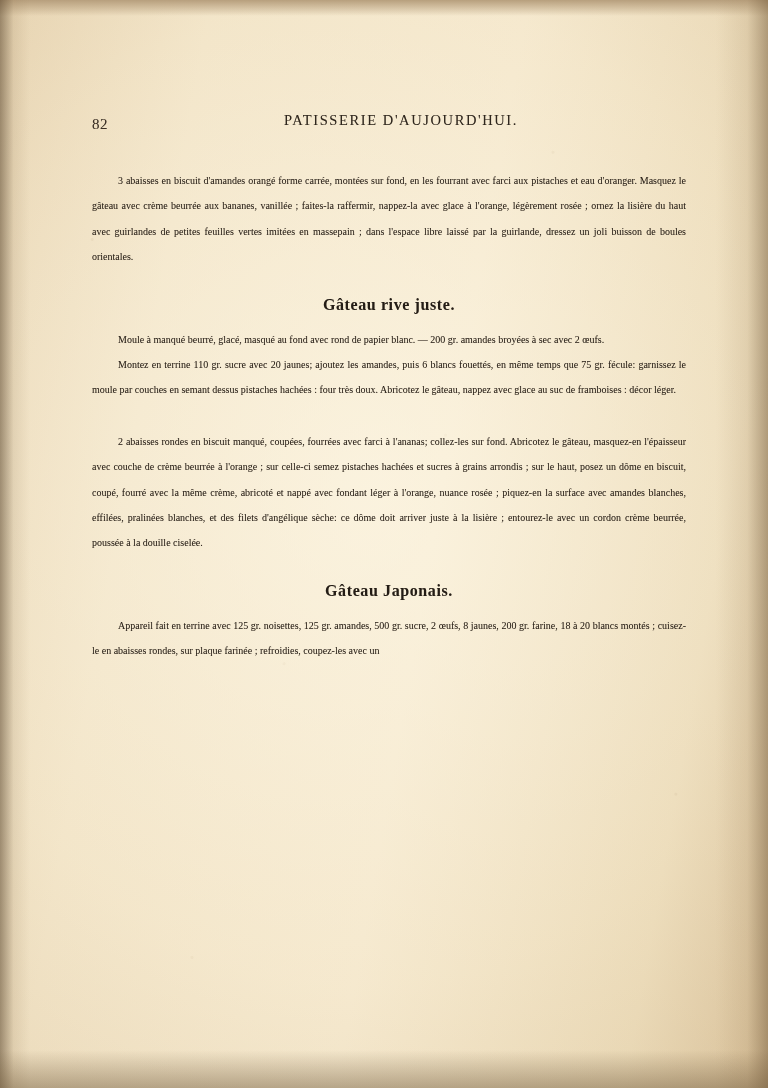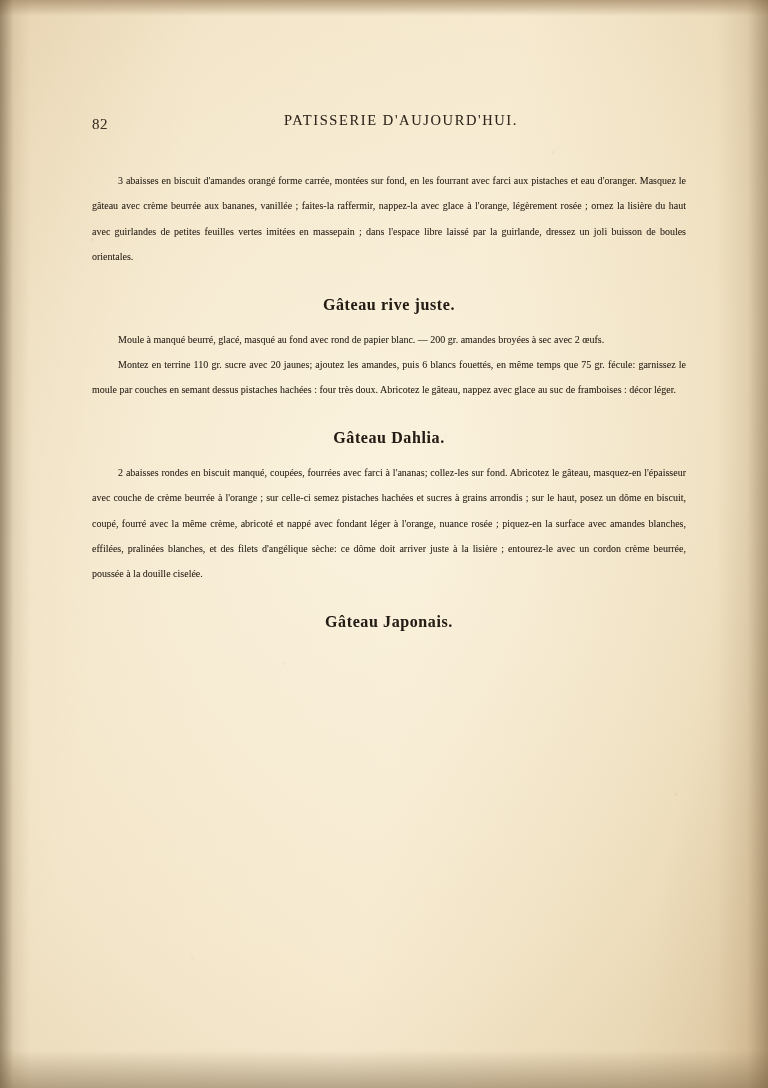--- a/index.html
+++ b/index.html
@@ -135,22 +135,22 @@
       <p class="para">3 abaisses en biscuit d'amandes orangé forme carrée, montées sur fond, en les fourrant avec farci aux pistaches et eau d'oranger. Masquez le gâteau avec crème beurrée aux bananes, vanillée ; faites-la raffermir, nappez-la avec glace à l'orange, légèrement rosée ; ornez la lisière du haut avec guirlandes de petites feuilles vertes imitées en massepain ; dans l'espace libre laissé par la guirlande, dressez un joli buisson de boules orientales.</p>
     </div>
 
     <div class="recipe">
       <div class="recipe-title">Gâteau rive juste.</div>
       <p class="para">Moule à manqué beurré, glacé, masqué au fond avec rond de papier blanc. — 200 gr. amandes broyées à sec avec 2 œufs.</p>
       <p class="para">Montez en terrine 110 gr. sucre avec 20 jaunes; ajoutez les amandes, puis 6 blancs fouettés, en même temps que 75 gr. fécule: garnissez le moule par couches en semant dessus pistaches hachées : four très doux. Abricotez le gâteau, nappez avec glace au suc de framboises : décor léger.</p>
     </div>
 
     <div class="recipe">
-      <div class="recipe-title">Gâteau Dahlia.</div>
       <p class="para">2 abaisses rondes en biscuit manqué, coupées, fourrées avec farci à l'ananas; collez-les sur fond. Abricotez le gâteau, masquez-en l'épaisseur avec couche de crème beurrée à l'orange ; sur celle-ci semez pistaches hachées et sucres à grains arrondis ; sur le haut, posez un dôme en biscuit, coupé, fourré avec la même crème, abricoté et nappé avec fondant léger à l'orange, nuance rosée ; piquez-en la surface avec amandes blanches, effilées, pralinées blanches, et des filets d'angélique sèche: ce dôme doit arriver juste à la lisière ; entourez-le avec un cordon crème beurrée, poussée à la douille ciselée.</p>
     </div>
 
     <div class="recipe">
       <div class="recipe-title">Gâteau Japonais.</div>
+      <p class="para">Appareil fait en terrine avec 125 gr. noisettes, 125 gr. amandes, 500 gr. sucre, 2 œufs, 8 jaunes, 200 gr. farine, 18 à 20 blancs montés ; cuisez-le en abaisses rondes, sur plaque farinée ; refroidies, coupez-les avec un</p>
     </div>
 
   </div>
 </div>
 
 </body></html>

